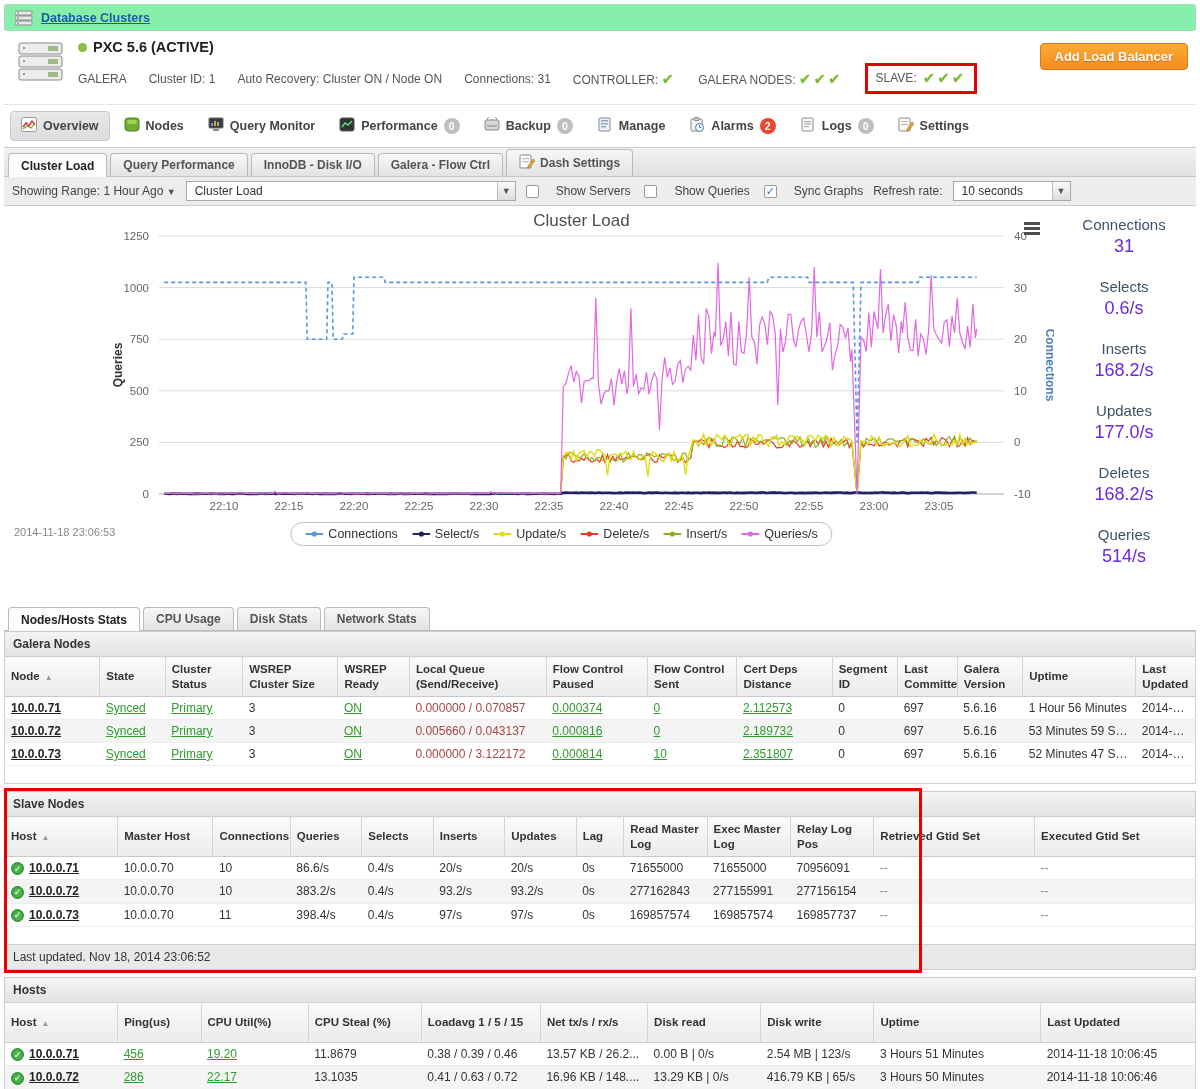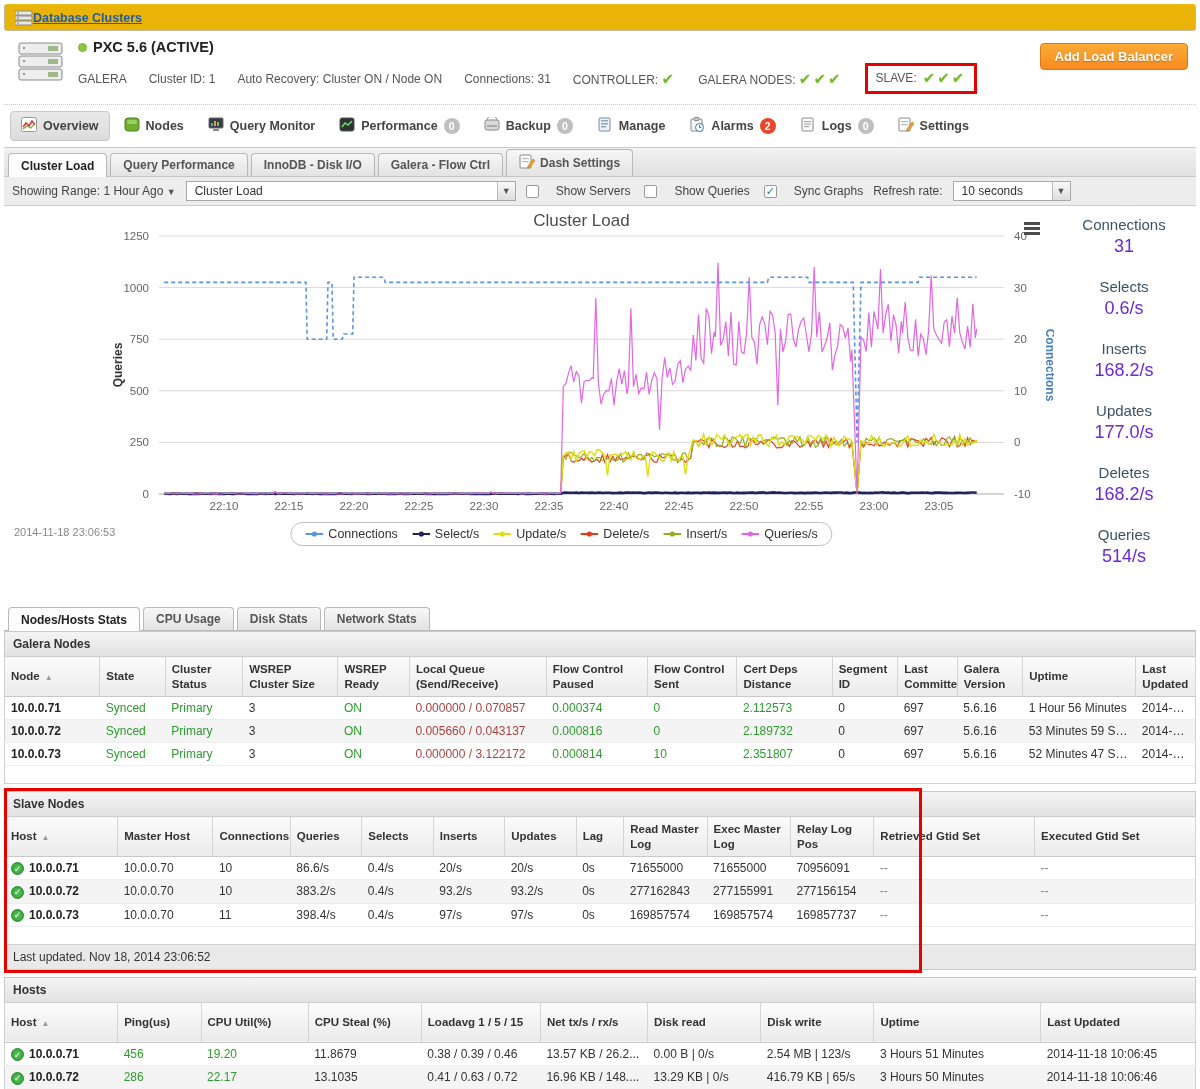--- a/index.html
+++ b/index.html
@@ -1,21 +1,21 @@
 <!DOCTYPE html>
 <html><head>
 <meta charset="utf-8">
 <style>
   * { box-sizing: border-box; margin: 0; padding: 0; }
   html,body { width:1200px; background:#fff; font-family:"Liberation Sans","DejaVu Sans",sans-serif; color:#333; }
   body { padding:4px 4px 0 4px; }
 
   
-  .crumbbar { border:1px dotted #c3c3c3; border-radius:3px; background:#eab308; height:27px;
-    display:flex; align-items:center; padding:0 10px; }
+  .crumbbar { border:1px dotted #c3c3c3; border-radius:3px; background:#86efac; height:27px;
+    display:flex; align-items:center; padding:0 10px; gap:8px; }
   .crumb-link { font-weight:bold; font-size:12.5px; color:#1f5da0; text-decoration:underline; cursor:pointer; }
 
   
   .cluster-head { display:flex; align-items:flex-start; padding:8px 6px 10px 14px; border-bottom:1px dotted #ccc; position:relative; }
   .srv-icon { margin-right:14px; margin-top:2px; }
   .ch-main { flex:1; }
   .ch-title-row { display:flex; align-items:center; gap:6px; }
   .status-dot { width:9px; height:9px; border-radius:50%; background:#8dc63f; border:1px solid #79b32a; }
   .ch-title { font-size:14.5px; font-weight:bold; color:#222; }
   .ch-info { display:flex; align-items:center; gap:22px; margin-top:8px; font-size:12px; color:#555; }
@@ -76,22 +76,22 @@
     font-weight:bold; font-size:12px; color:#333; padding:5px 8px; }
   table.grid { width:100%; border-collapse:collapse; border:1px solid #d0d0d0; table-layout:fixed; }
   table.grid th { background:linear-gradient(#fbfbfb,#ebebeb); border-right:1px solid #d5d5d5; border-bottom:1px solid #c9c9c9;
     font-size:11.5px; color:#333; text-align:left; padding:5px 6px; font-weight:bold; vertical-align:middle; line-height:1.25;
     height:40px; overflow:hidden; white-space:normal; cursor:pointer; }
   table.grid td { font-size:12px; padding:4px 6px; border-bottom:1px solid #ededed; height:23px;
     overflow:hidden; white-space:nowrap; text-overflow:ellipsis; }
   table.grid tr.even td { background:#f4f4f4; }
   table.grid tr.spacer td { height:18px; border-bottom:none; background:#fff; }
   .sort { font-size:8px; color:#999; margin-left:5px; }
-  .c-link { font-weight:bold; color:#222; cursor:pointer; }
-  .c-green { color:#2e9b2e; }
+  .c-link { font-weight:bold; color:#222; text-decoration:underline; cursor:pointer; }
+  .c-green { color:#2e9b2e;text-decoration:underline; }
   .c-red { color:#a94442; }
   .c-muted { color:#888; }
   .c-uptime { font-size:11px; }
   .ccheck { display:inline-flex; width:13px; height:13px; border-radius:50%; background:radial-gradient(#5cc45c,#2f9a33);
     border:1px solid #2a8a2e; color:#fff; font-size:9px; align-items:center; justify-content:center; margin-right:5px;
     vertical-align:middle; font-weight:bold; }
   .tbl-updated { background:#e9e9e9; border:1px solid #ccc; border-top:none; font-size:12px; color:#333; padding:5px 8px; }
   .red-overlay { position:absolute; left:0; top:-3px; width:918px; border:3px solid #e60000; pointer-events:none; z-index:5; }
   .gap { height:7px; }
 </style>

